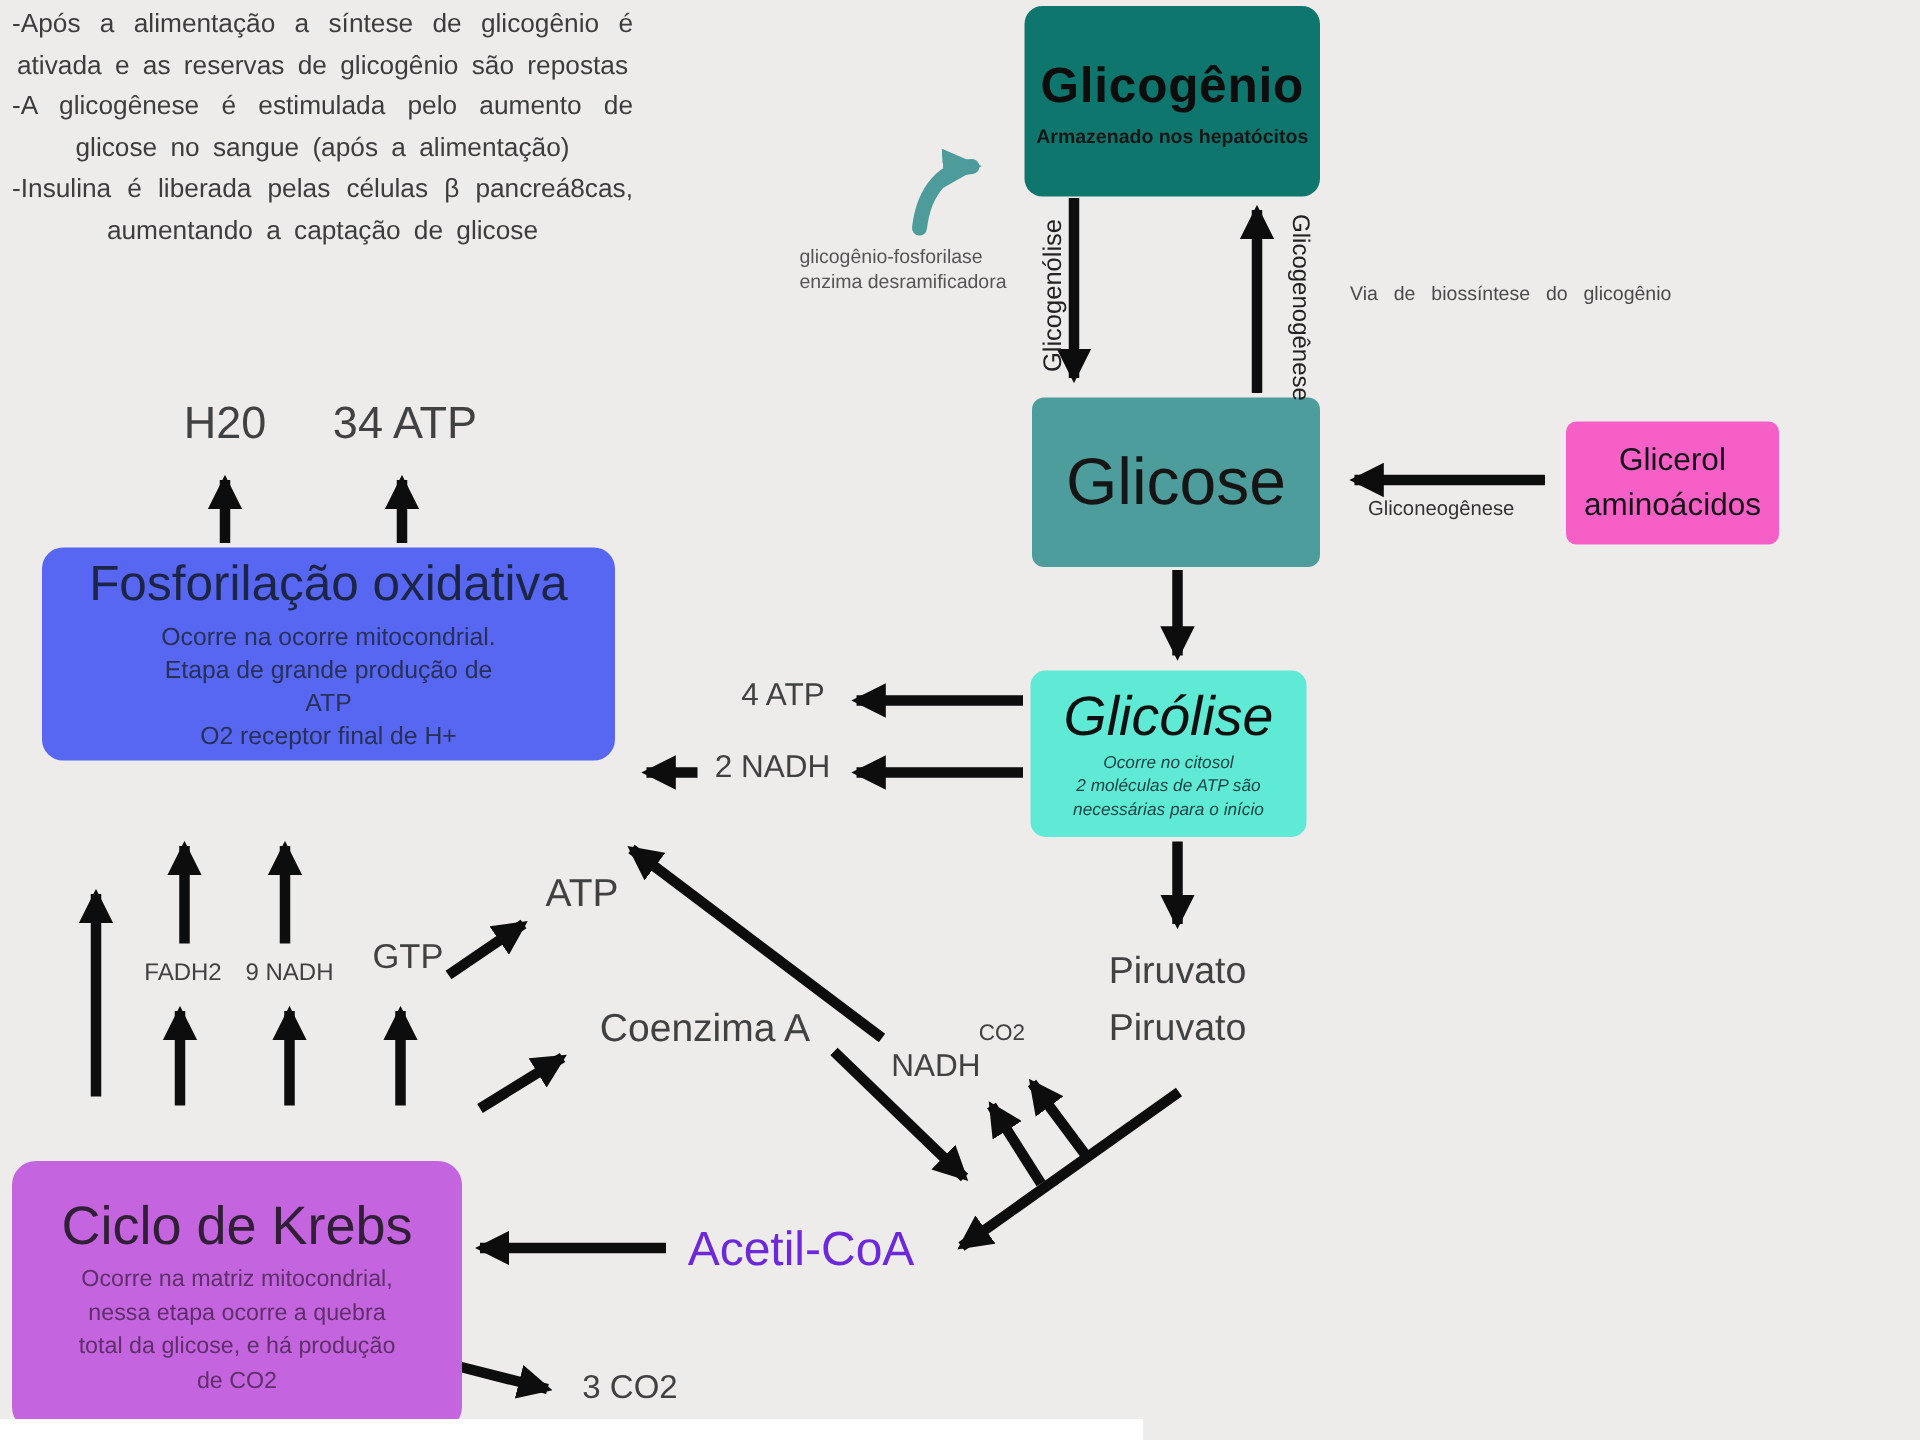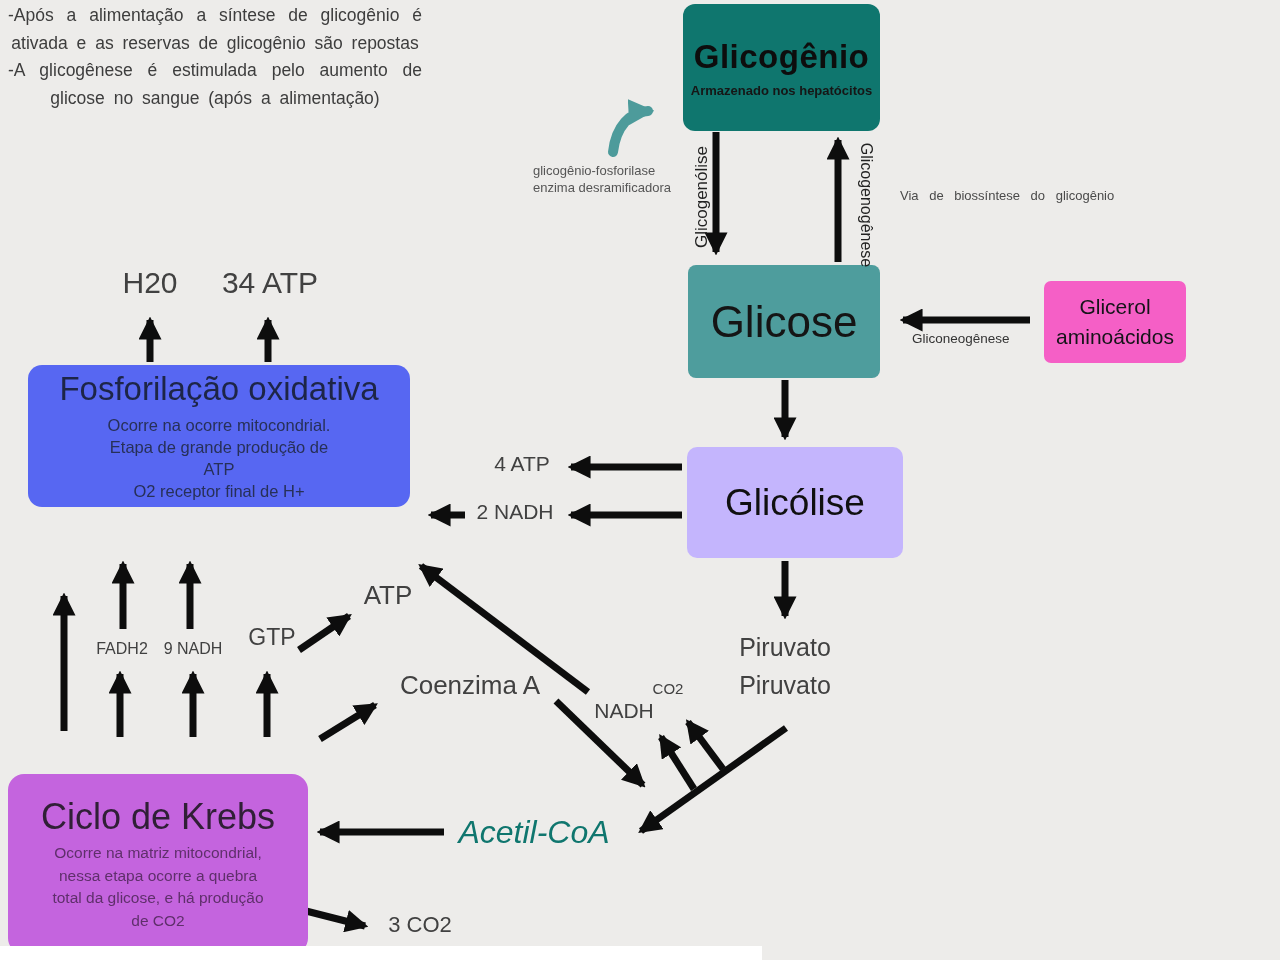--- a/index.html
+++ b/index.html
@@ -15,21 +15,21 @@
   #notes p{margin:0;}
   
   .box{display:flex;flex-direction:column;align-items:center;justify-content:center;text-align:center;}
   #box-glicogenio{left:683px;top:4px;width:197px;height:127px;background:#0f766e;border-radius:12px;}
   #box-glicogenio .t{font-size:33px;font-weight:800;color:#0d0d0d;letter-spacing:.5px;}
   #box-glicogenio .s{font-size:13px;font-weight:600;color:#161616;margin-top:7px;}
   #box-glicose{left:688px;top:265px;width:192px;height:113px;background:#4e9d9d;border-radius:8px;}
   #box-glicose .t{font-size:44px;font-weight:400;color:#151515;}
   #box-glicerol{left:1044px;top:281px;width:142px;height:82px;background:#f55fc6;border-radius:7px;}
   #box-glicerol .t{font-size:21px;color:#141418;line-height:30px;}
-  #box-glicolise{left:687px;top:447px;width:216px;height:111px;background:#c4b5fd;border-radius:10px;}
+  #box-glicolise{left:687px;top:447px;width:184px;height:111px;background:#5eead4;border-radius:10px;font-style:italic;}
   #box-glicolise .t{font-size:37px;font-weight:400;color:#101010;}
   #box-glicolise .s{font-size:11.5px;color:#1d4348;line-height:15.5px;margin-top:3px;}
   #box-fosforilacao{left:28px;top:365px;width:382px;height:142px;background:#5767f2;border-radius:14px;}
   #box-fosforilacao .t{font-size:33px;font-weight:400;color:#1d2547;}
   #box-fosforilacao .s{font-size:16.5px;color:#273058;line-height:22px;margin-top:6px;}
   #box-krebs{left:8px;top:774px;width:300px;height:180px;background:#c464de;border-radius:16px;}
   #box-krebs .t{font-size:36px;font-weight:400;color:#301f36;}
   #box-krebs .s{font-size:15.5px;color:#5f2f6b;line-height:22.5px;margin-top:4px;}
   
   .lbl{color:#414141;}
@@ -39,21 +39,21 @@
   #lbl-2nadh{left:515px;top:500px;font-size:21px;}
   #lbl-atp{left:388px;top:580px;font-size:26px;}
   #lbl-gtp{left:272px;top:624px;font-size:23px;}
   #lbl-fadh2{left:122px;top:640px;font-size:16px;}
   #lbl-4nadh{left:193px;top:640px;font-size:16px;}
   #lbl-coenzima{left:470px;top:670px;font-size:26px;}
   #lbl-nadh{left:624px;top:699px;font-size:21px;}
   #lbl-co2{left:668px;top:680px;font-size:15px;}
   #lbl-piruvato1{left:785px;top:633px;font-size:25px;}
   #lbl-piruvato2{left:785px;top:671px;font-size:25px;}
-  #lbl-acetilcoa{left:534px;top:814px;font-size:32px;color:#0f766e;font-style:italic;}
+  #lbl-acetilcoa{left:534px;top:814px;font-size:32px;color:#6d28d9;}
   #lbl-3co2{left:420px;top:912px;font-size:22px;}
   #lbl-fosforilase{left:533px;top:163px;font-size:13px;line-height:16.5px;color:#555;}
   #lbl-via{left:900px;top:188px;font-size:13px;color:#4a4a4a;word-spacing:7px;white-space:nowrap;}
   #lbl-gliconeogenese{left:912px;top:331px;font-size:13.5px;color:#333;}
   .vlabel{height:20px;display:flex;align-items:center;justify-content:center;color:#222;font-size:17px;white-space:nowrap;}
   #lbl-glicogenolise{left:642px;top:187px;width:120px;transform:rotate(-90deg);}
   #lbl-glicogenogenese{left:798px;top:195px;width:136px;transform:rotate(90deg);font-size:16px;}
   
   #bottom-strip{left:0;top:946px;width:762px;height:14px;background:#ffffff;}
   #arrow-layer{left:0;top:0;}
@@ -98,38 +98,44 @@
       <line x1="694" y1="789" x2="661" y2="737" marker-end="url(#ah)"></line>
       <line x1="444" y1="832" x2="320" y2="832" marker-end="url(#ah)"></line>
       <line x1="306" y1="911" x2="365" y2="926" marker-end="url(#ah)"></line>
     </g>
     <path d="M 613,152 C 616,126 630,112 648,111" stroke="#4d9b9b" stroke-width="10" fill="none" stroke-linecap="round" marker-end="url(#ah-teal)"></path>
   </svg>
 
   <div id="notes" class="abs">
     <p>-Após a alimentação a síntese de glicogênio é ativada e as reservas de glicogênio são repostas</p>
     <p>-A glicogênese é estimulada pelo aumento de glicose no sangue (após a alimentação)</p>
+    <p>-Insulina é liberada pelas células β pancreá8cas, aumentando a captação de glicose</p>
   </div>
 
   <div id="box-glicogenio" class="abs box">
     <div class="t">Glicogênio</div>
     <div class="s">Armazenado nos hepatócitos</div>
   </div>
 
   <div id="box-glicerol" class="abs box">
     <div class="t">Glicerol</div>
     <div class="t">aminoácidos</div>
   </div>
 
   <div id="box-glicose" class="abs box">
     <div class="t">Glicose</div>
   </div>
 
   <div id="box-glicolise" class="abs box">
     <div class="t">Glicólise</div>
+    <div class="s">
+      <div>Ocorre no citosol</div>
+      <div>2 moléculas de ATP são</div>
+      <div>necessárias para o início</div>
+    </div>
   </div>
 
   <div id="box-fosforilacao" class="abs box">
     <div class="t">Fosforilação oxidativa</div>
     <div class="s">
       <div>Ocorre na ocorre mitocondrial.</div>
       <div>Etapa de grande produção de</div>
       <div>ATP</div>
       <div>O2 receptor final de H+</div>
     </div>

